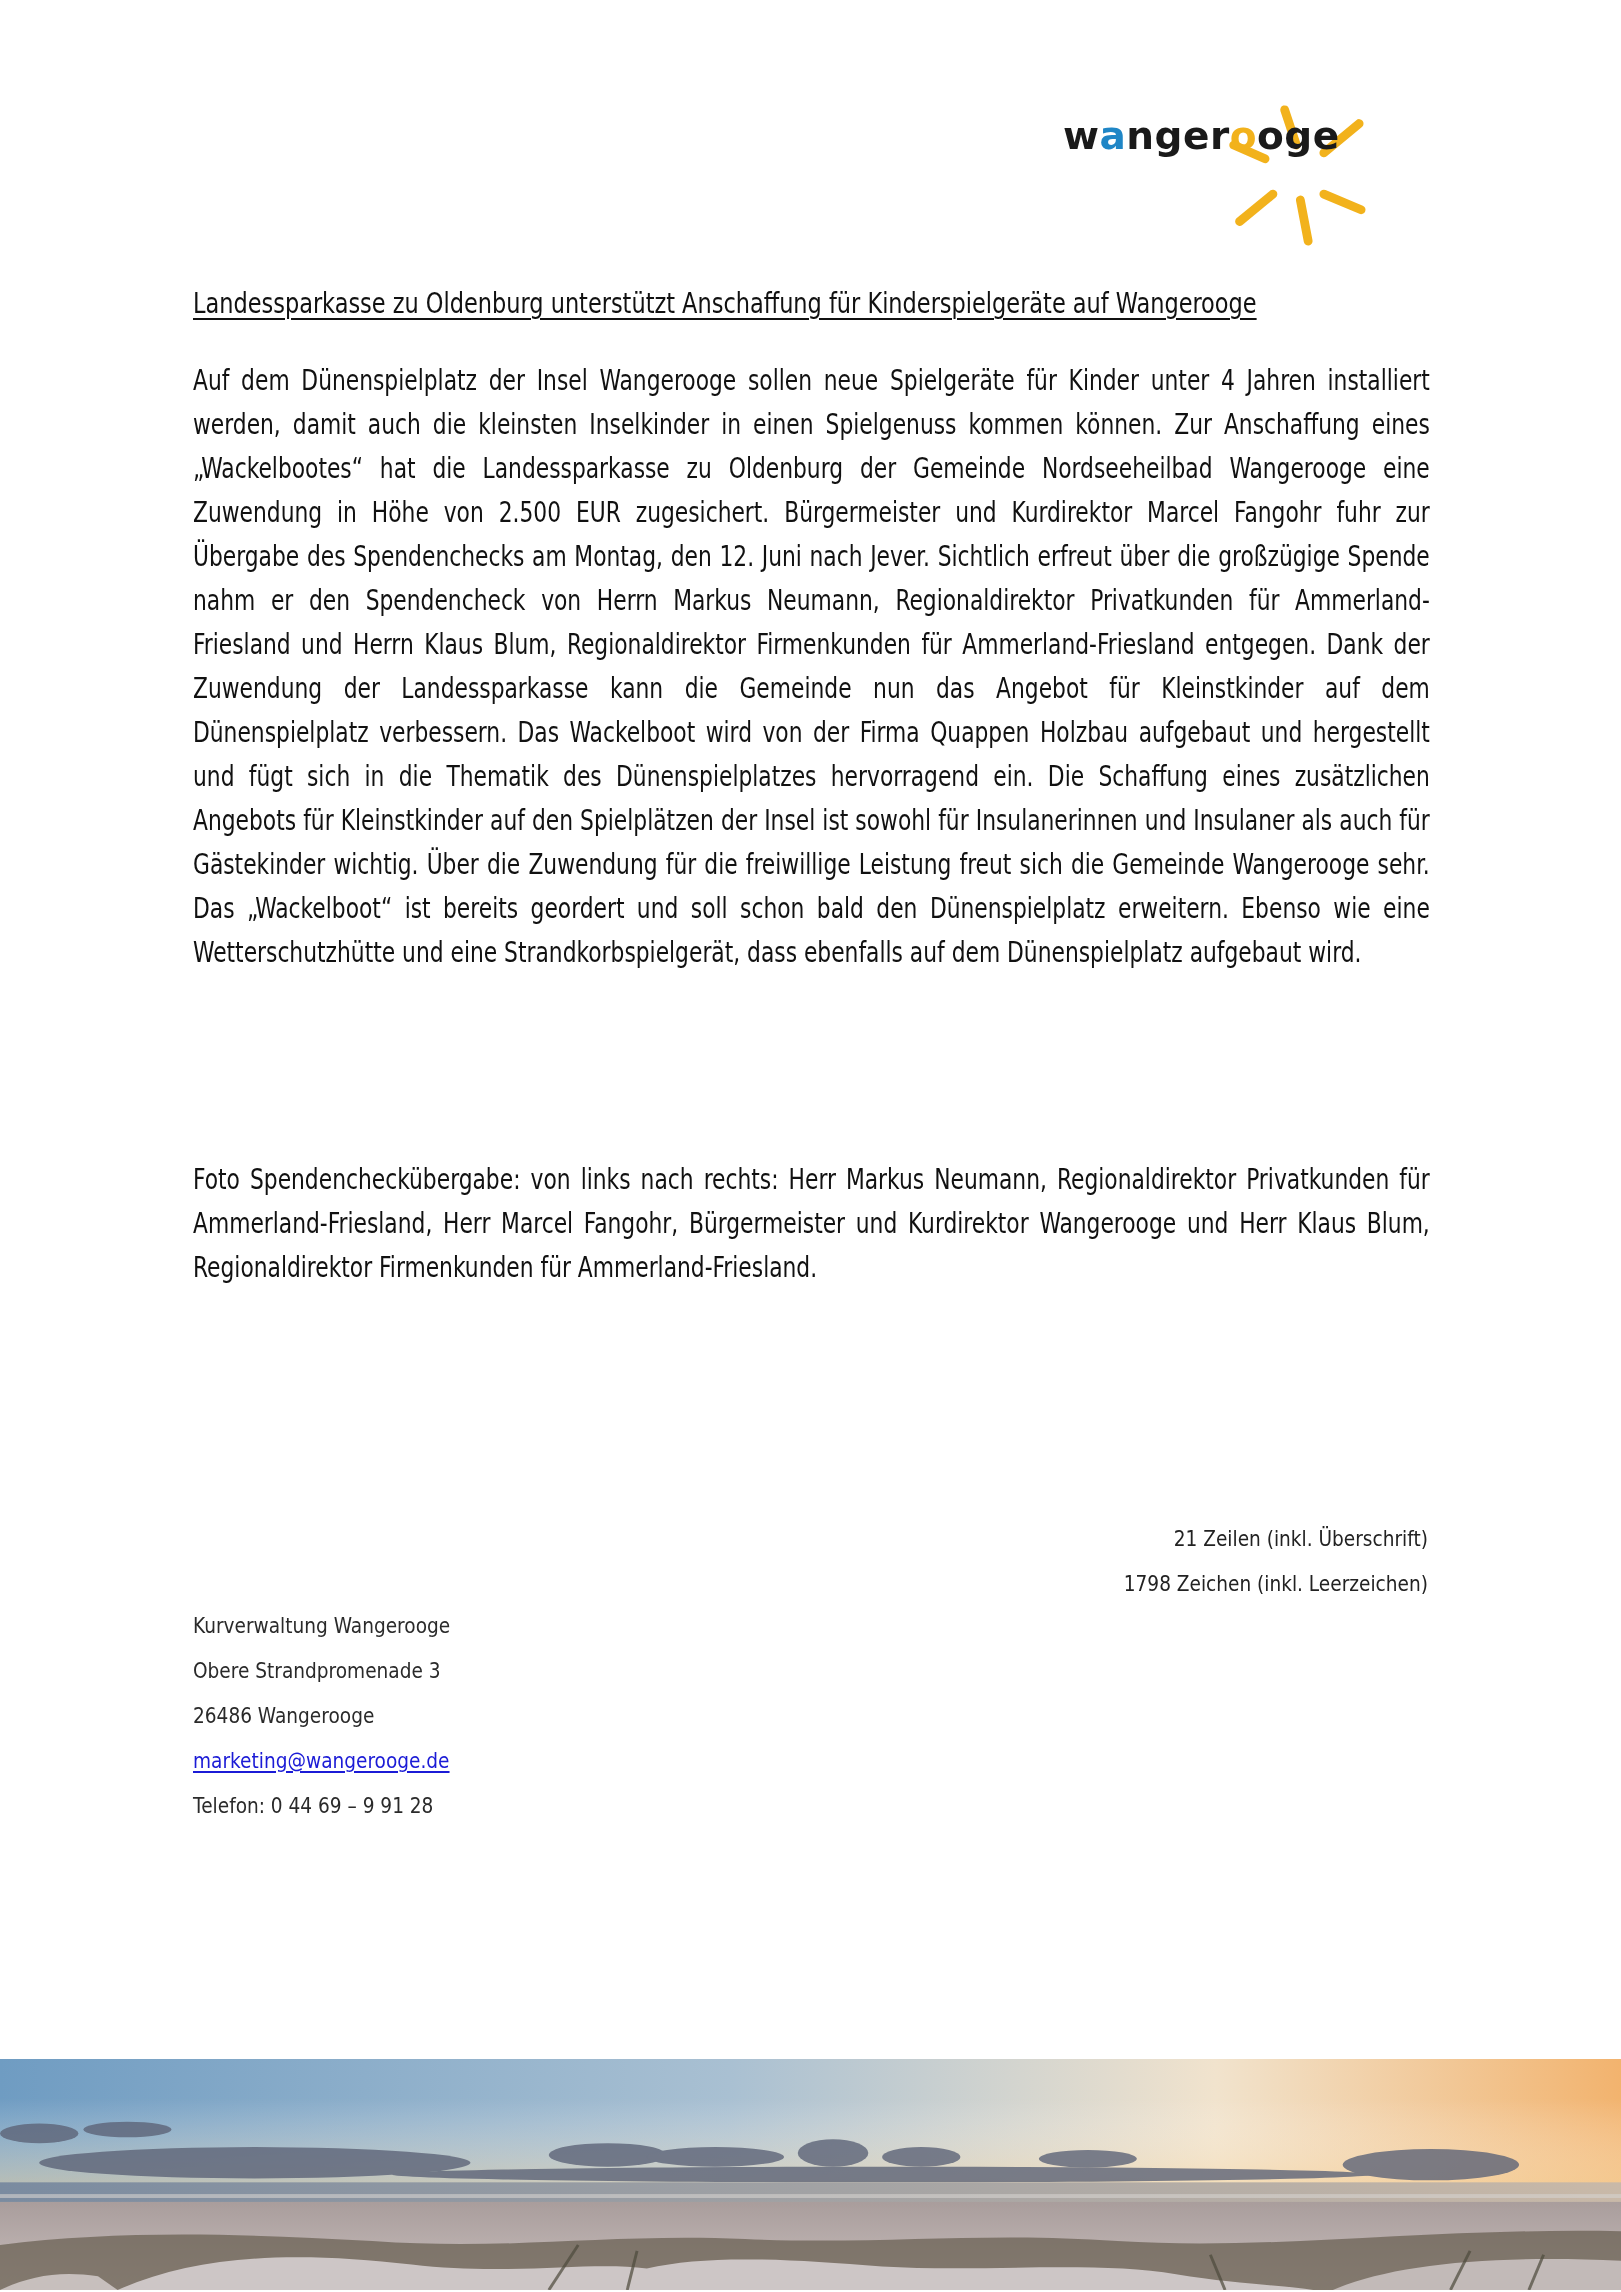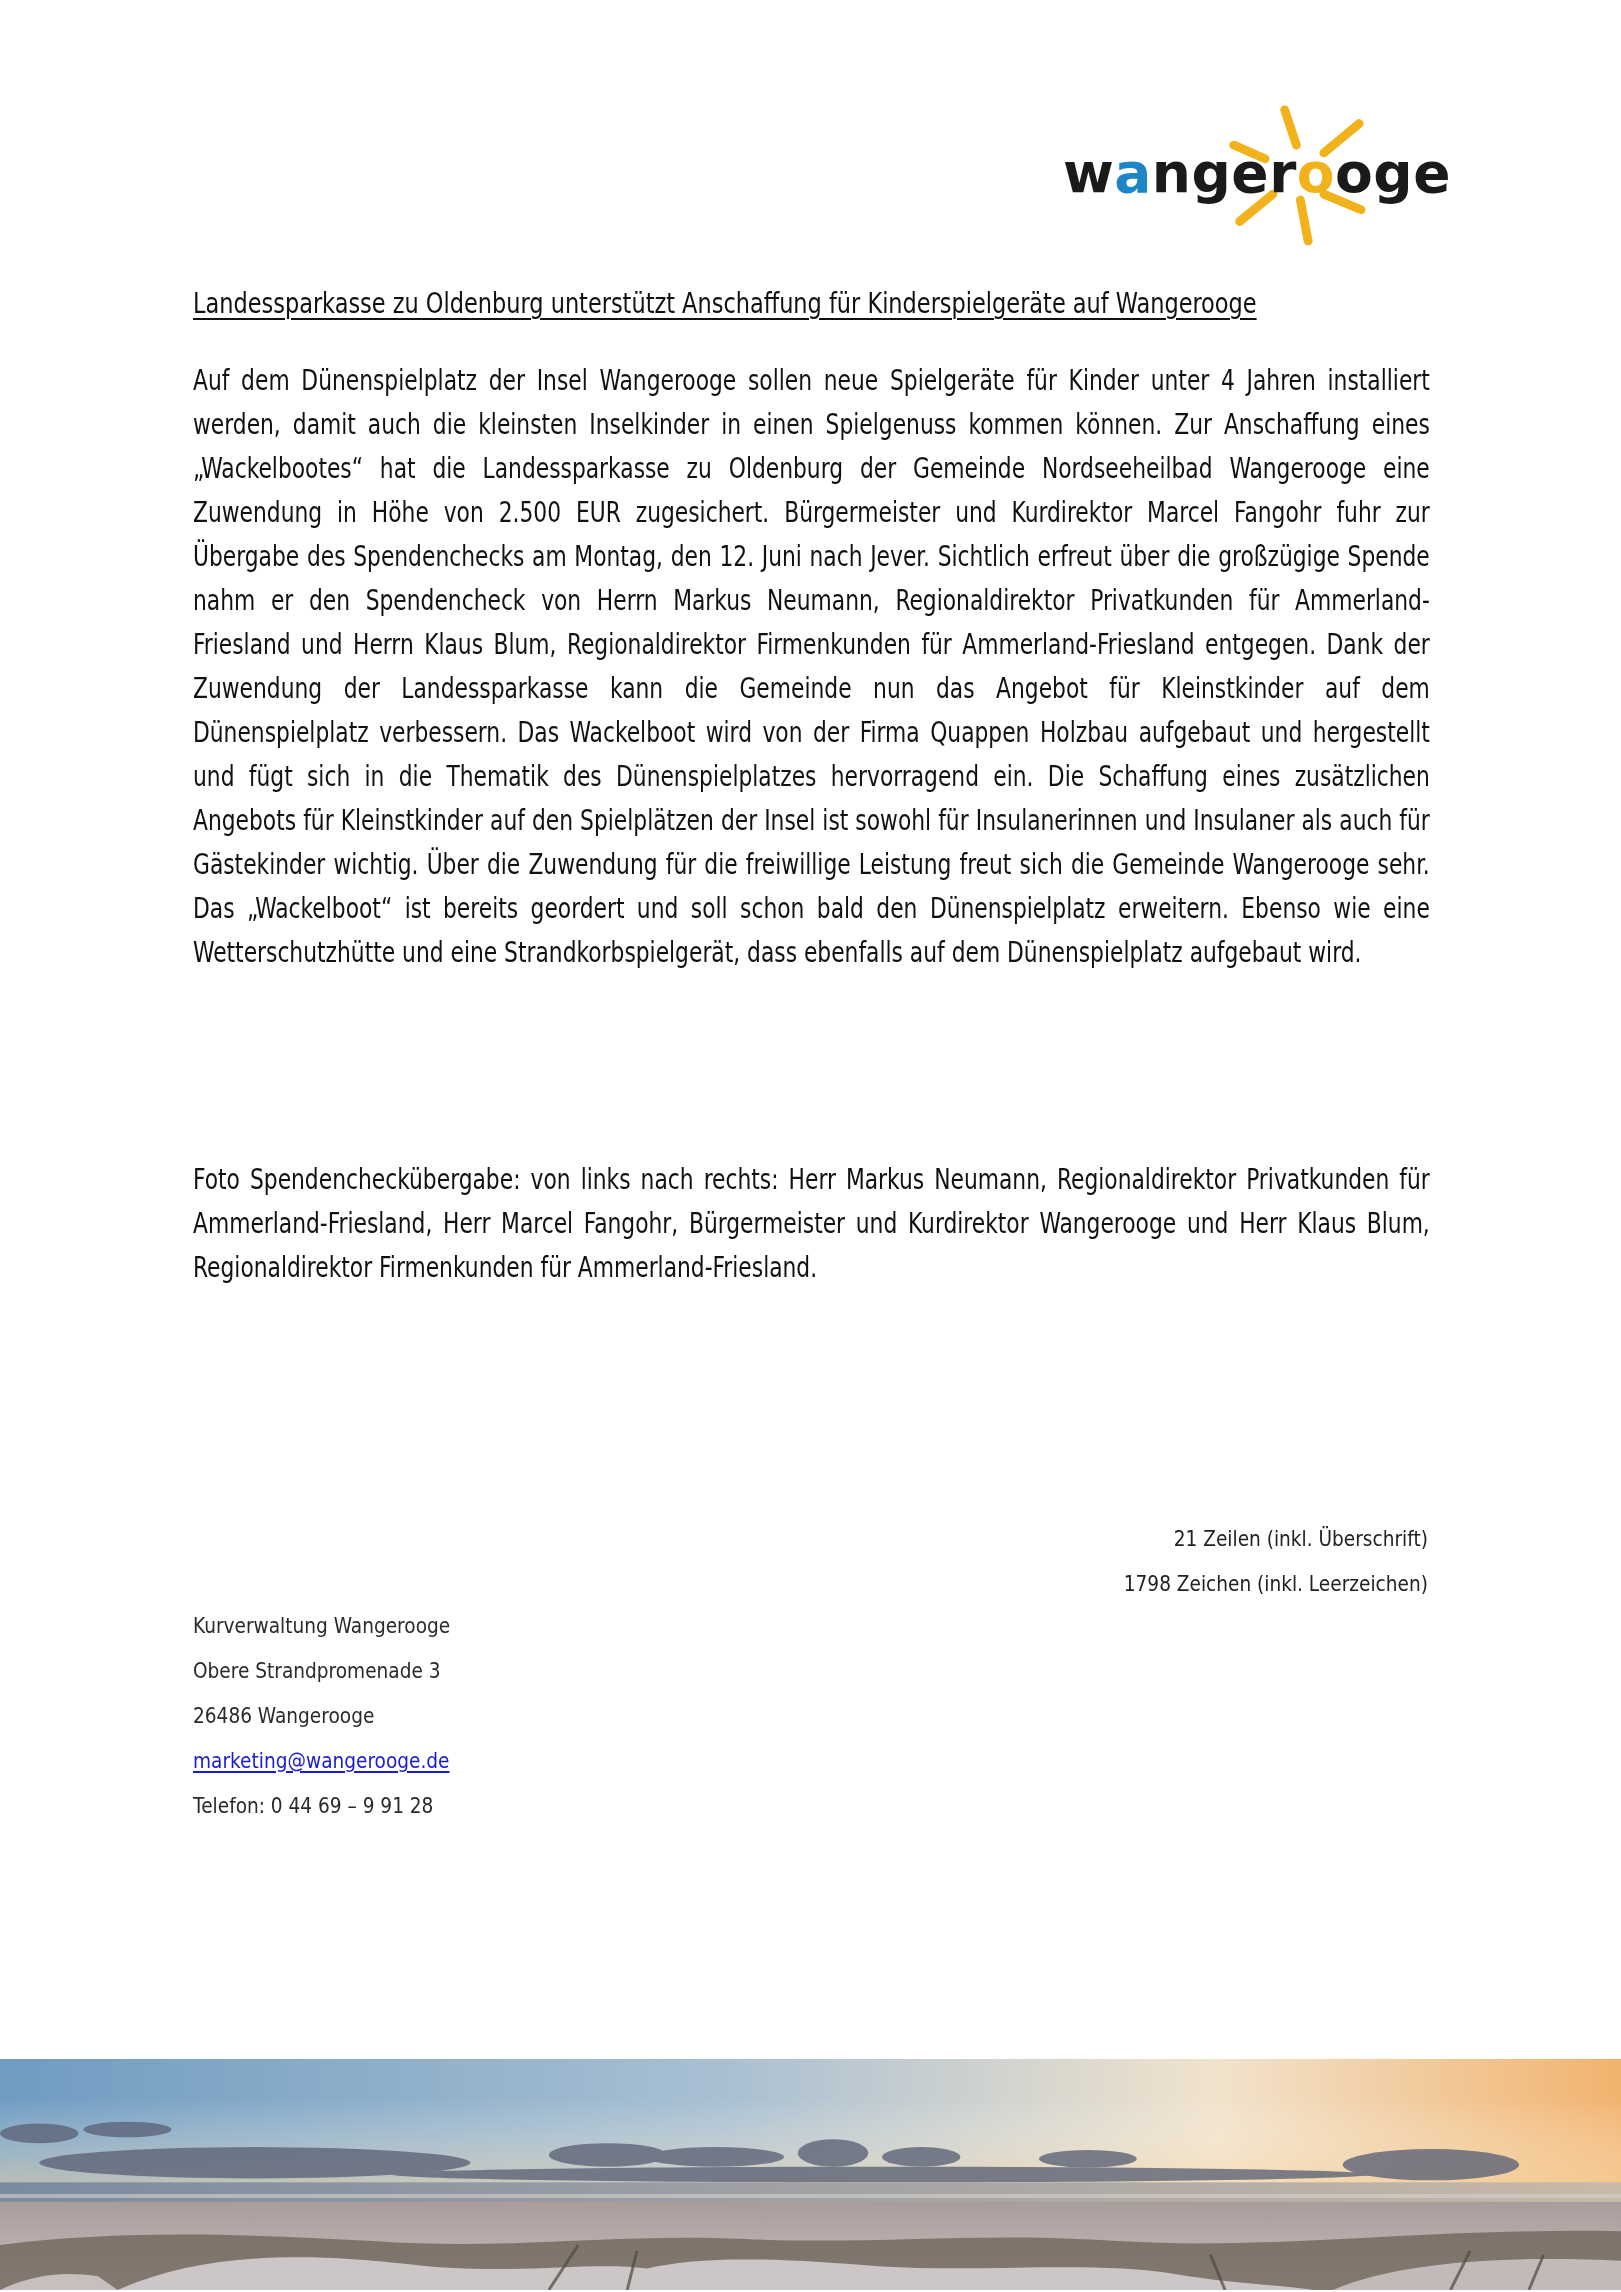--- a/index.html
+++ b/index.html
@@ -1,21 +1,21 @@
 <!DOCTYPE html>
 <html><head>
   <meta charset="utf-8">
   <style>
     html, body { margin: 0; padding: 0; background: #ffffff; }
     body { width: 1621px; height: 2293px; position: relative; overflow: hidden;
            font-family: "DejaVu Sans Condensed", "Liberation Sans Narrow", "Liberation Sans", sans-serif; color: #111; }
 
     .logo { position: absolute; left: 1057px; top: 102px; width: 372px; height: 147px; }
-    .logo-text { position: absolute; left: 5.9px; top: 44px; font-family: "DejaVu Sans", sans-serif; font-weight: bold;
-                 font-size: 55px; letter-spacing: 0.5px; color: #1a1a1a; line-height: 1; }
+    .logo-text { position: absolute; left: 5.9px; top: 14px; font-family: "DejaVu Sans", sans-serif; font-weight: bold;
+                 font-size: 39px; letter-spacing: 0.5px; color: #1a1a1a; line-height: 1; }
     .logo-text .a { color: #1f86c6; }
     .logo-text .o2 { color: #f2b21c; }
     .sun { position: absolute; left: 157px; top: -2px; width: 157px; height: 147px; }
 
     .heading { position: absolute; left: 193px; top: 284px; width: 1237px; font-size: 29px; line-height: 39px;
                text-decoration: underline; text-underline-offset: 4.9px; text-decoration-thickness: 2px;
                transform: scaleX(0.86); transform-origin: left top; white-space: nowrap; }
 
     .body-text { position: absolute; left: 193px; top: 359px; width: 1429px; font-size: 28px; line-height: 44px;
                  text-align: justify; transform: scaleX(0.8655); transform-origin: left top; margin: 0; }

